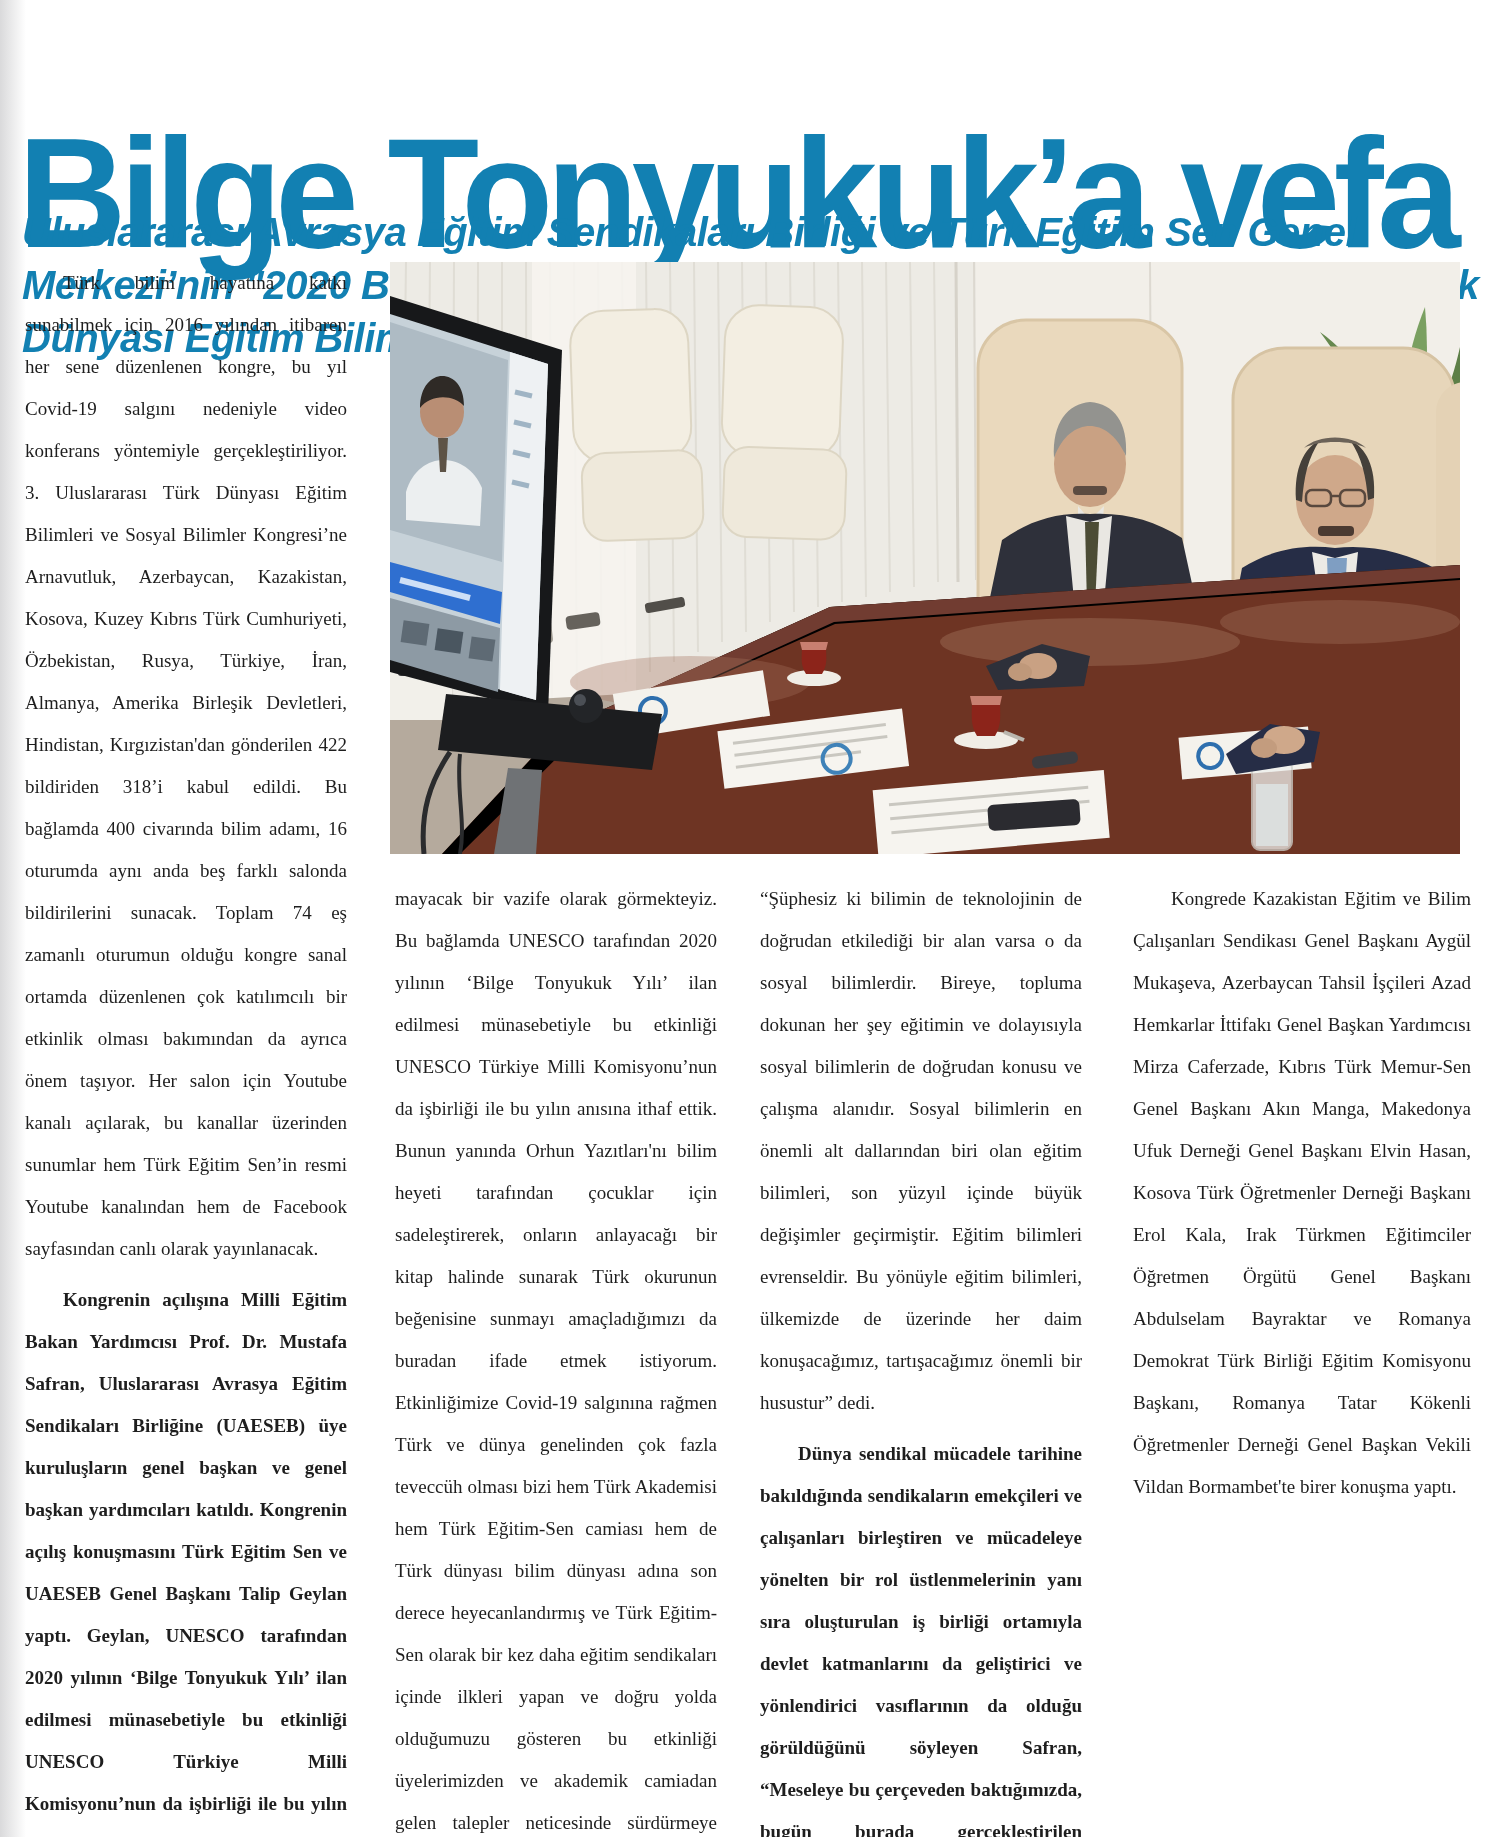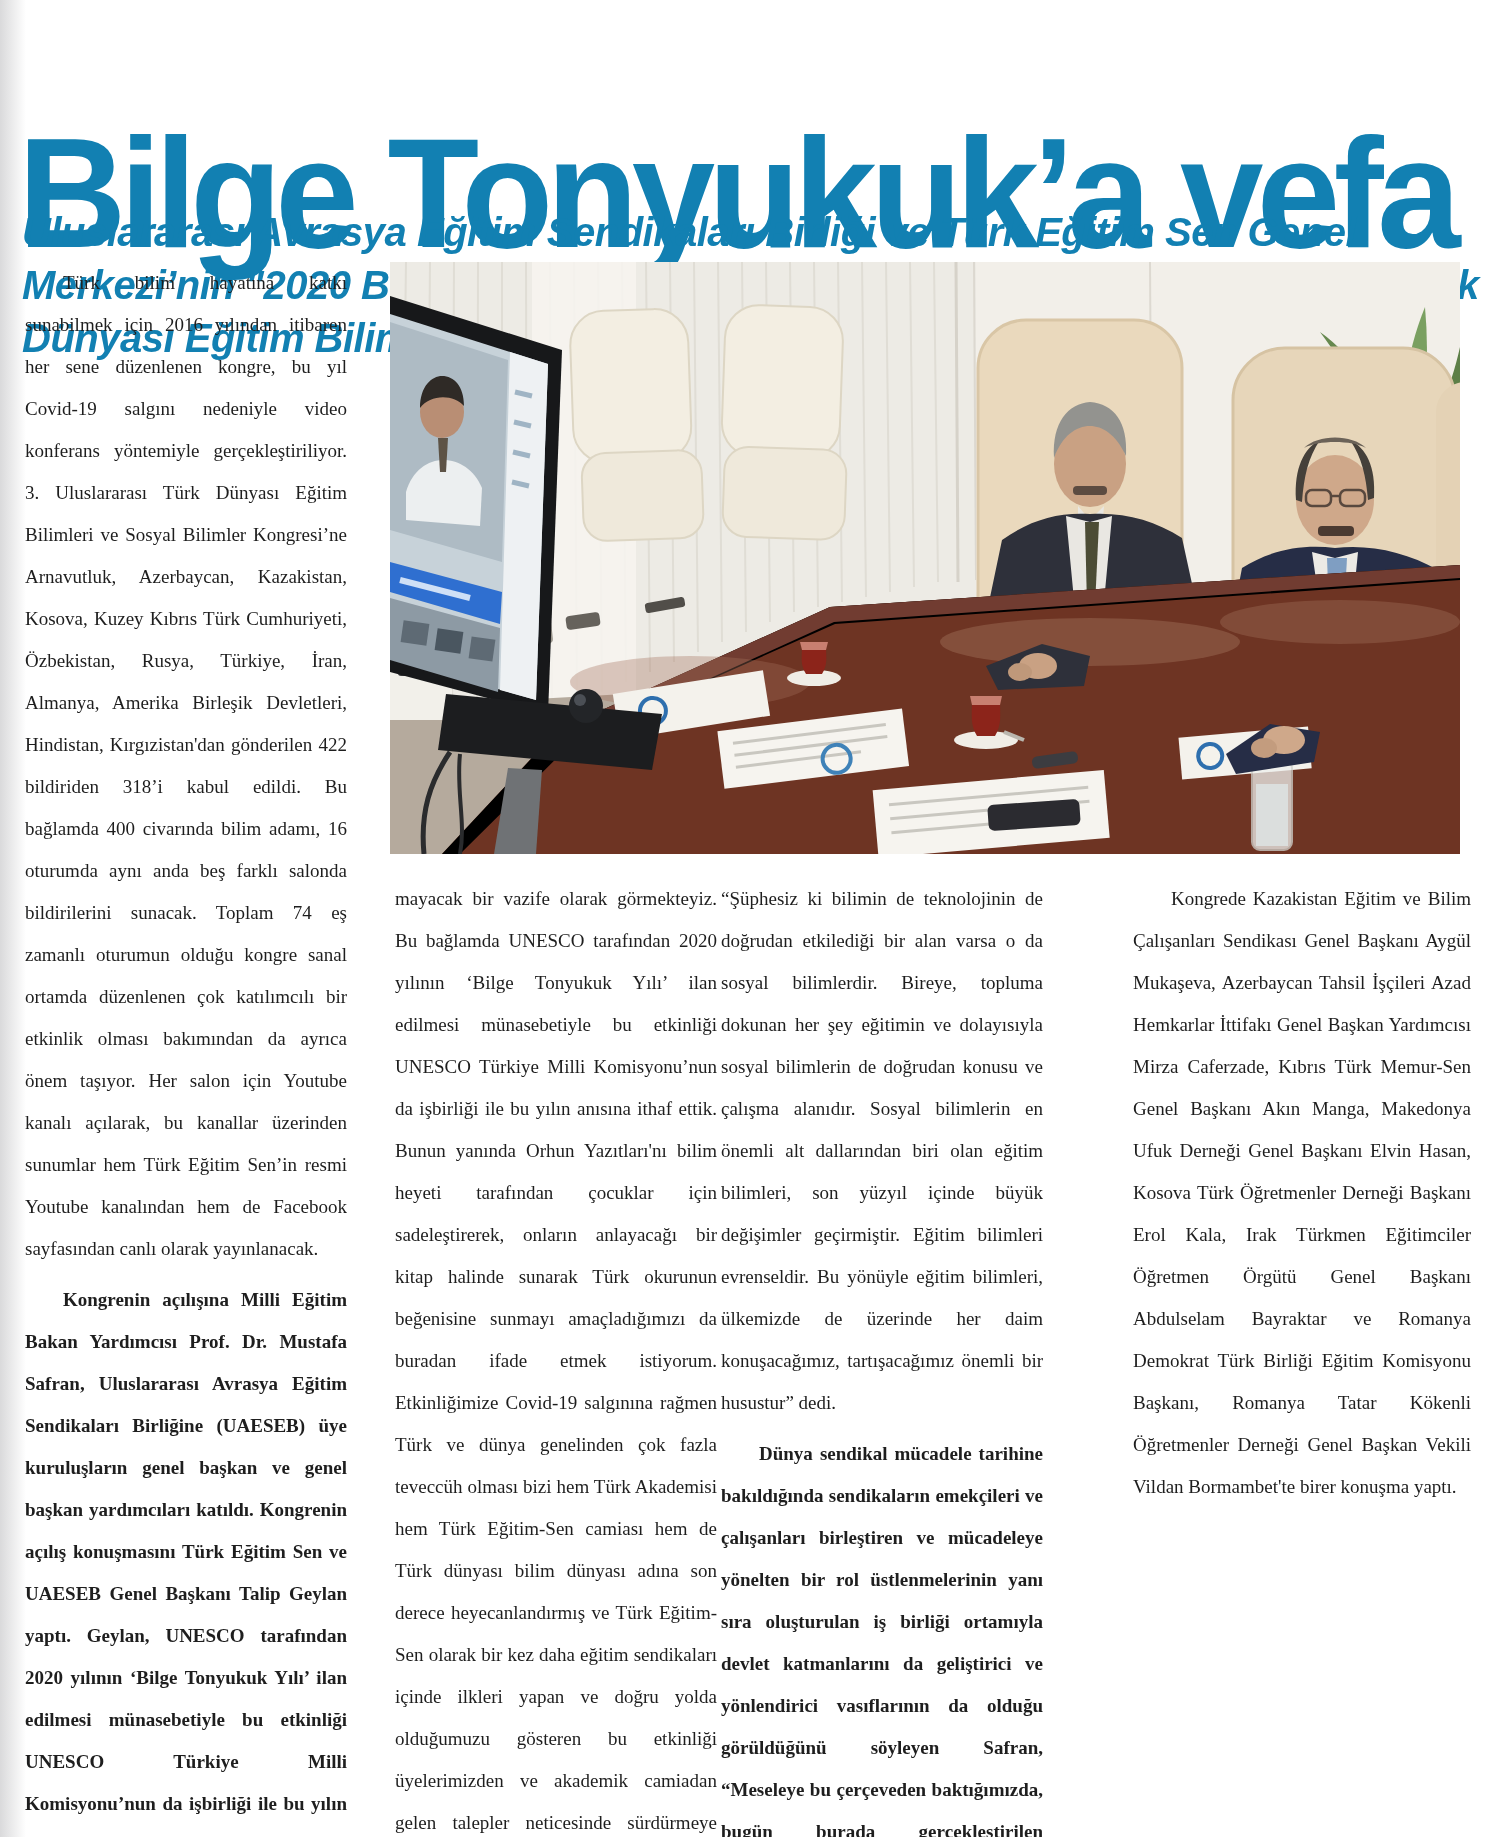--- a/index.html
+++ b/index.html
@@ -27,21 +27,21 @@
   .col{
     position:absolute;top:262px;width:322px;
     font-size:19px;line-height:42px;text-align:justify;
   }
   .col p{margin:0;text-indent:38px;}
   .col p + p{margin-top:9px;font-weight:bold;}
   .col p.cont{text-indent:0;}
   #col1{left:25px;height:1560px;}
   .lower{top:878px;height:950px;}
   #col2{left:395px;}
-  #col3{left:721px;}
+  #col3{left:760px;}
   #col4{left:1133px;width:338px;}
 </style>
 </head>
 <body>
 
 <div class="edge-shade"></div>
 
 <h1 class="headline">Bilge Tonyukuk’a vefa</h1>
 
 <p class="deck">Uluslararası Avrasya Eğitim Sendikaları Birliği ve Türk Eğitim Sen Genel Merkezi’nin "2020 Bilge Tonyukuk Yılı" anısına düzenlediği 3. Uluslararası Türk Dünyası Eğitim Bilimleri ve Sosyal Bilimler Kongresi başladı.</p>

